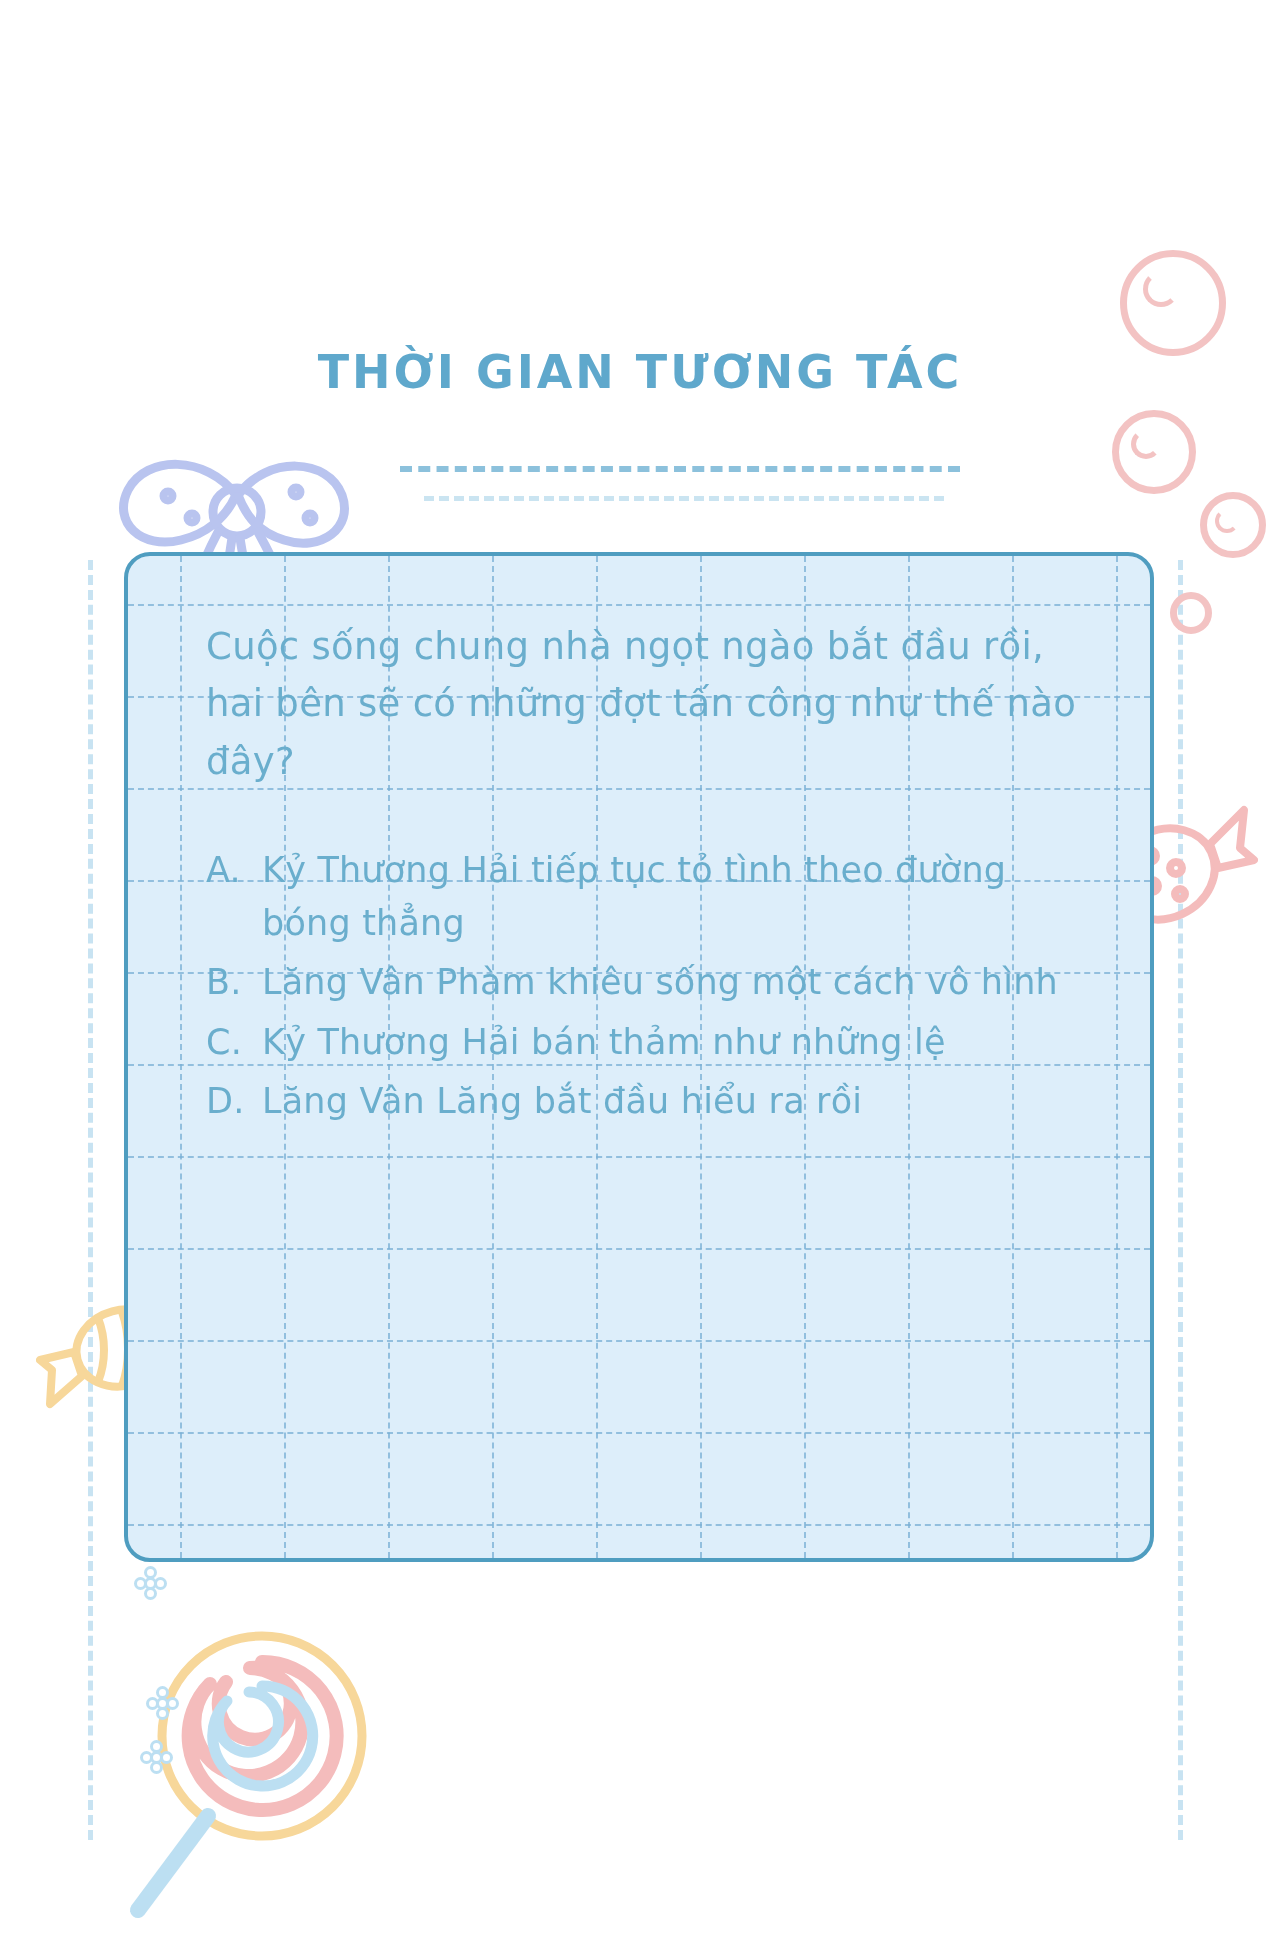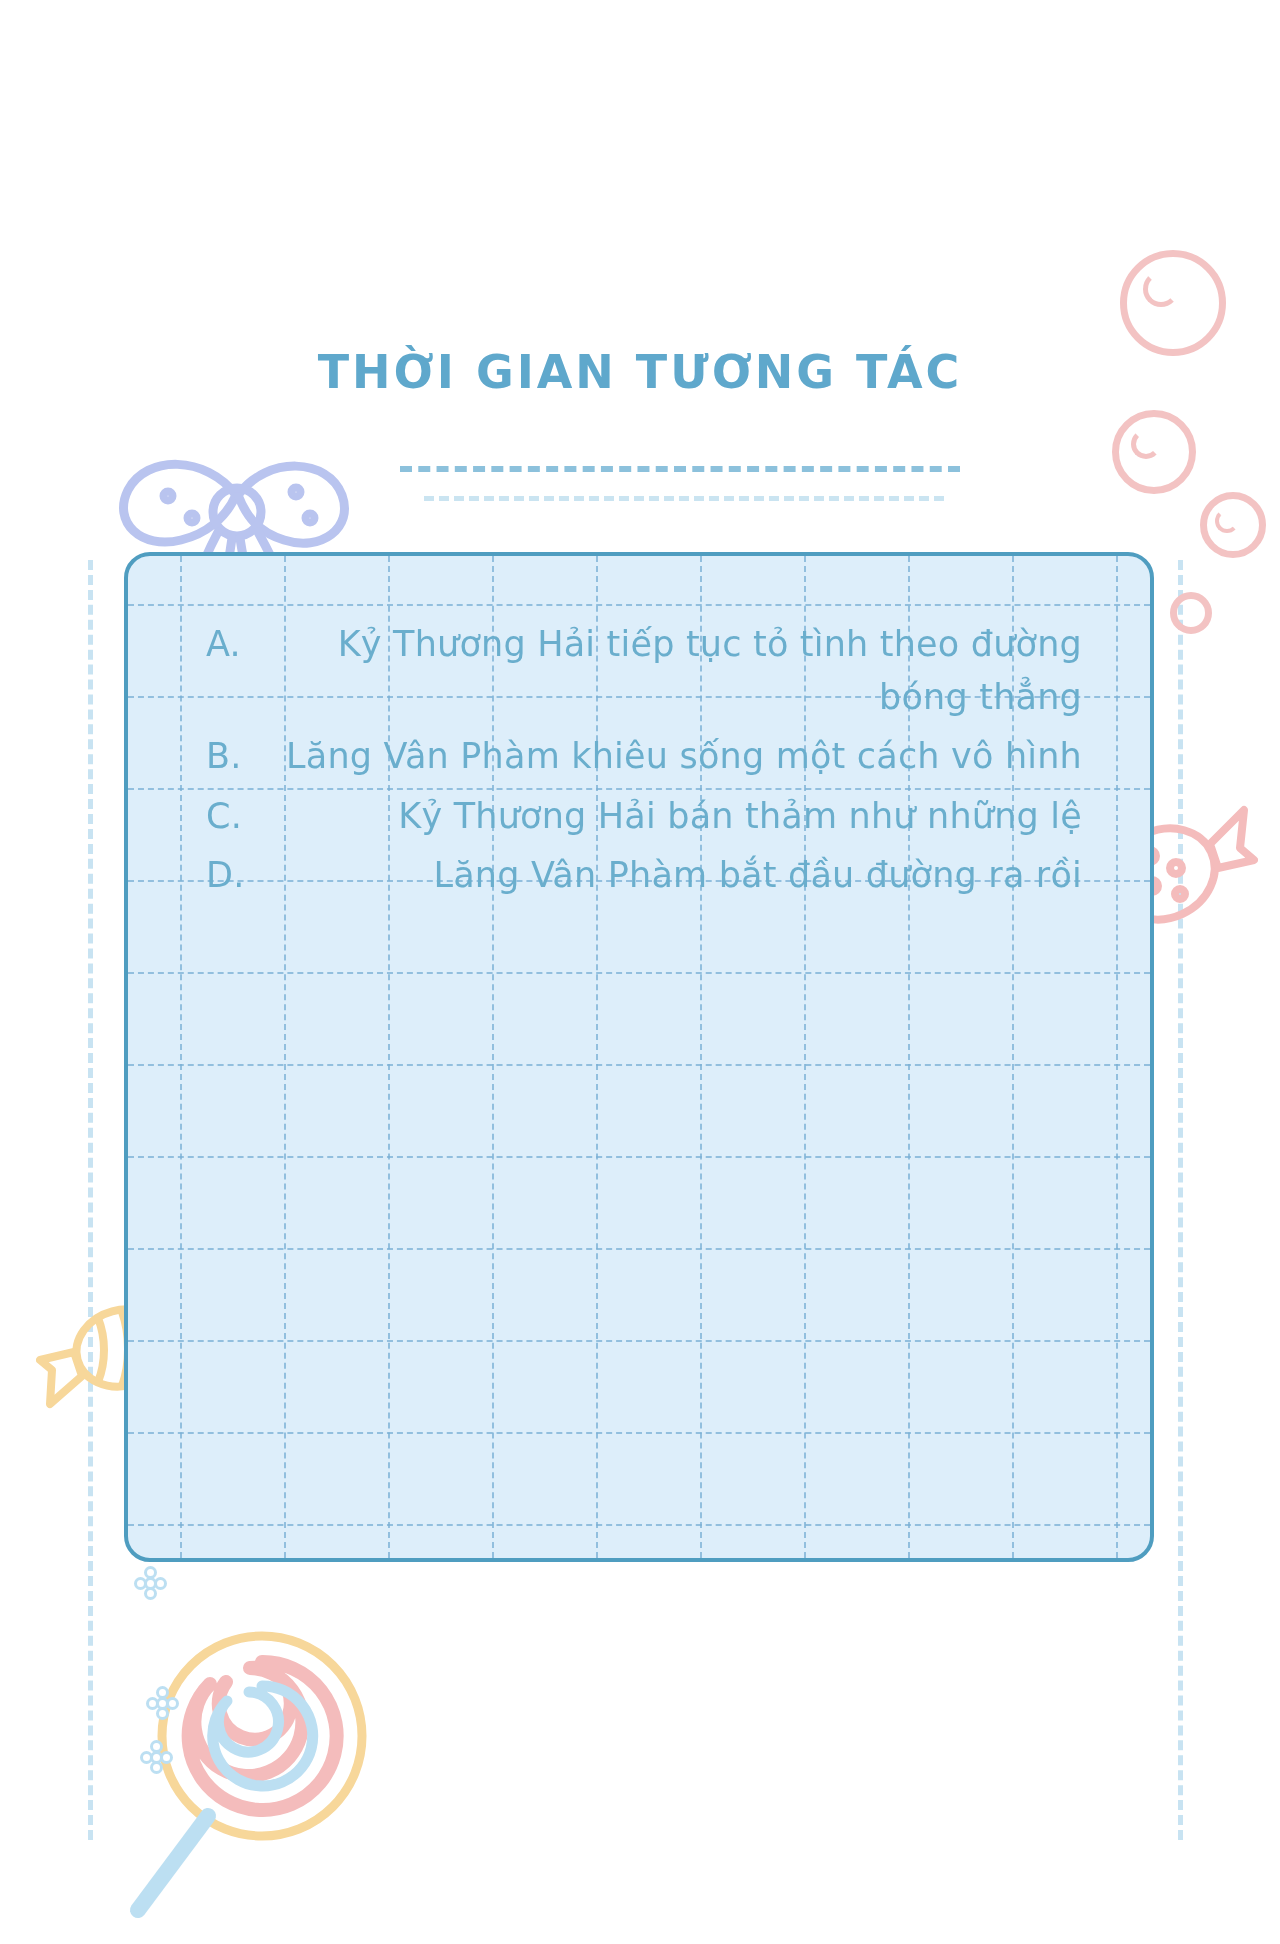--- a/index.html
+++ b/index.html
@@ -118,21 +118,20 @@
     letter-spacing: .2px;
   }
   .option-key {
     flex: 0 0 auto;
     width: 56px;
     font-weight: 400;
   }
   .option-text {
     flex: 1 1 auto;
     max-width: 820px;
-    text-align: right;
   }
 
   
   .deco { position: absolute; pointer-events: none; }
 
   
   .bubble {
     position: absolute;
     border-radius: 50%;
     border: 7px solid #f3c3c3;
@@ -357,33 +356,34 @@
     <div class="grid-v" style="left:364px;"></div>
     <div class="grid-v" style="left:468px;"></div>
     <div class="grid-v" style="left:572px;"></div>
     <div class="grid-v" style="left:676px;"></div>
     <div class="grid-v" style="left:780px;"></div>
     <div class="grid-v" style="left:884px;"></div>
     <div class="grid-v" style="left:988px;"></div>
   </div>
 
   <div class="card-content">
+    <p class="question">Cuộc sống chung nhà ngọt ngào bắt đầu rồi, hai bên sẽ có những đợt tấn công như thế nào đây?</p>
 
     <ul class="options">
       <li class="option">
         <span class="option-key">A.</span>
         <span class="option-text">Kỷ Thương Hải tiếp tục tỏ tình theo đường bóng thẳng</span>
       </li>
       <li class="option">
         <span class="option-key">B.</span>
         <span class="option-text">Lăng Vân Phàm khiêu sống một cách vô hình</span>
       </li>
       <li class="option">
         <span class="option-key">C.</span>
         <span class="option-text">Kỷ Thương Hải bán thảm như những lệ</span>
       </li>
       <li class="option">
         <span class="option-key">D.</span>
-        <span class="option-text">Lăng Vân Phàm bắt đầu đường ra rồi</span>
+        <span class="option-text">Lăng Vân Lăng bắt đầu hiểu ra rồi</span>
       </li>
     </ul>
   </div>
 </div>
 
 </body></html>

